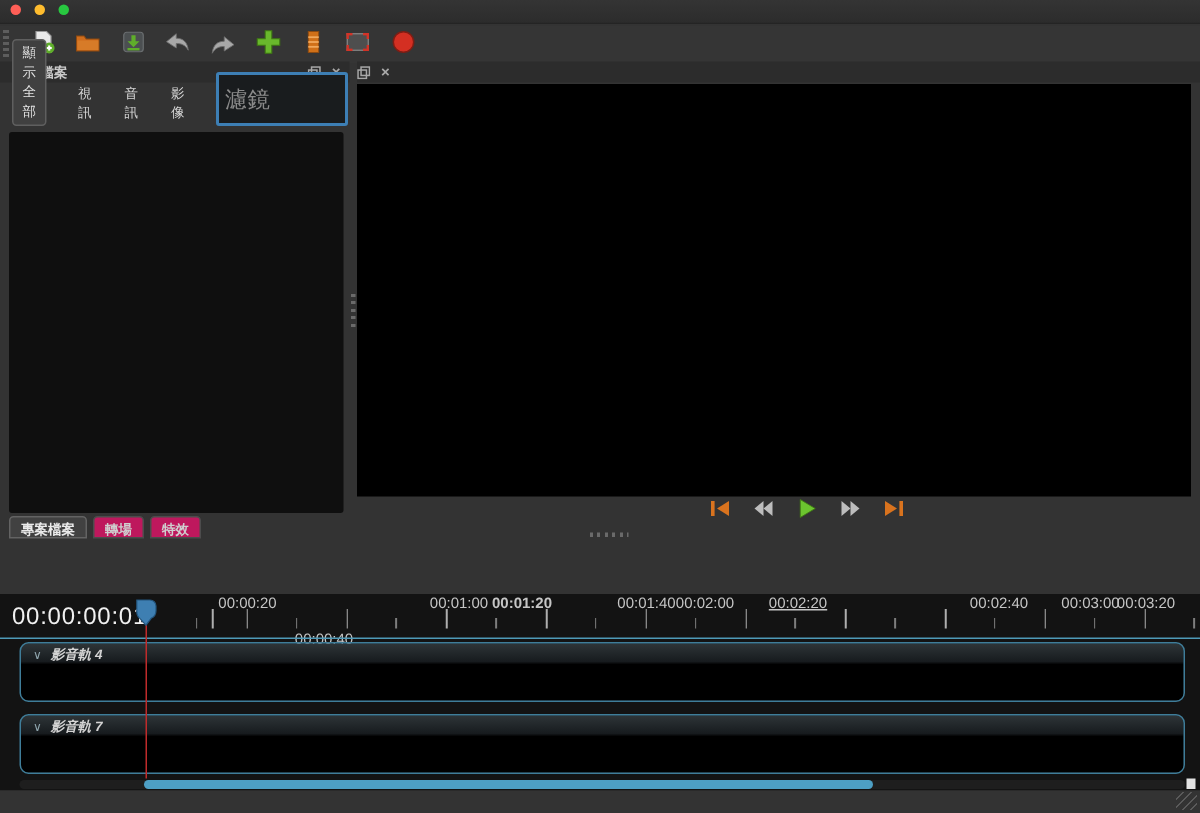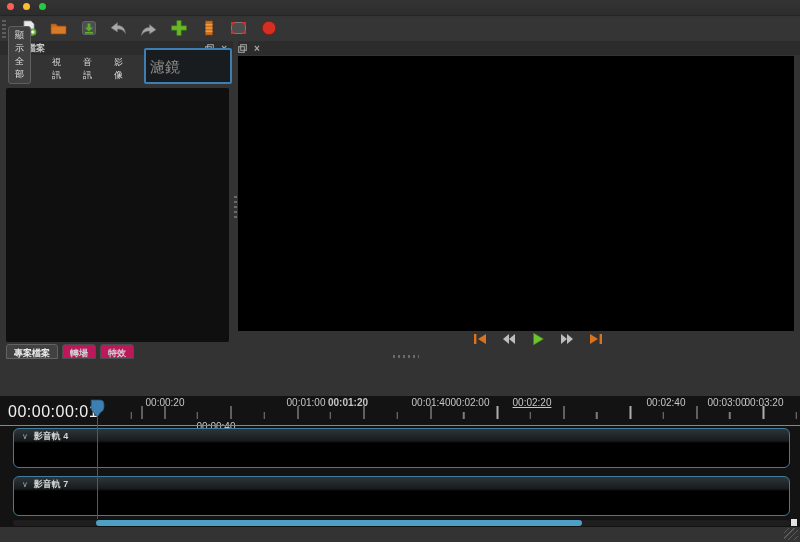--- a/index.html
+++ b/index.html
@@ -76,21 +76,21 @@
     background:repeating-linear-gradient(90deg,#7d7d7d 0,#7d7d7d 1px,transparent 1px,transparent 66.5px);
     background-position-x:20.75px; }
   .cyan-line { position:absolute; left:0; top:425px; width:800px; height:1px; background:#4e9ab8; }
   .playhead-line { position:absolute; left:97px; top:414px; width:1px; height:105px; background:#bf2b2b; z-index:3; }
   .playhead-flag { position:absolute; left:90px; top:399px; z-index:4; }
   .track { position:absolute; left:13px; width:777px; height:40px; border:1px solid #3f7d99;
     border-radius:6px; z-index:1;
     background:linear-gradient(180deg,#2e3538 0,#171b1e 12px,#000 14px); }
   .track-head { display:flex; align-items:center; gap:6px; height:14px; padding-left:8px; }
   .track-chevron { color:#8fa5ad; font-size:8px; }
-  .track-label { color:#d4d4d4; font-size:9px; font-weight:bold; }
+  .track-label { color:#d4d4d4; font-size:9px; font-weight:bold;font-style:italic; }
   .scroll-track { position:absolute; left:13px; top:520px; width:777px; height:6px;
     background:#1e1e1e; border-radius:3px; }
   .scroll-thumb { position:absolute; left:83px; top:0; width:486px; height:6px;
     background:#4d9fc4; border-radius:3px; }
   .scroll-endcap { position:absolute; left:791px; top:519px; width:6px; height:7px; background:#e2e2e2; }
 
   
   .bottom-strip { position:absolute; left:0; top:527px; width:800px; height:15px; background:#333333; }
   .resize-grip { position:absolute; right:2px; bottom:2px; width:14px; height:12px;
     background:repeating-linear-gradient(135deg,transparent 0 3px,#5a5a5a 3px 4px); }

